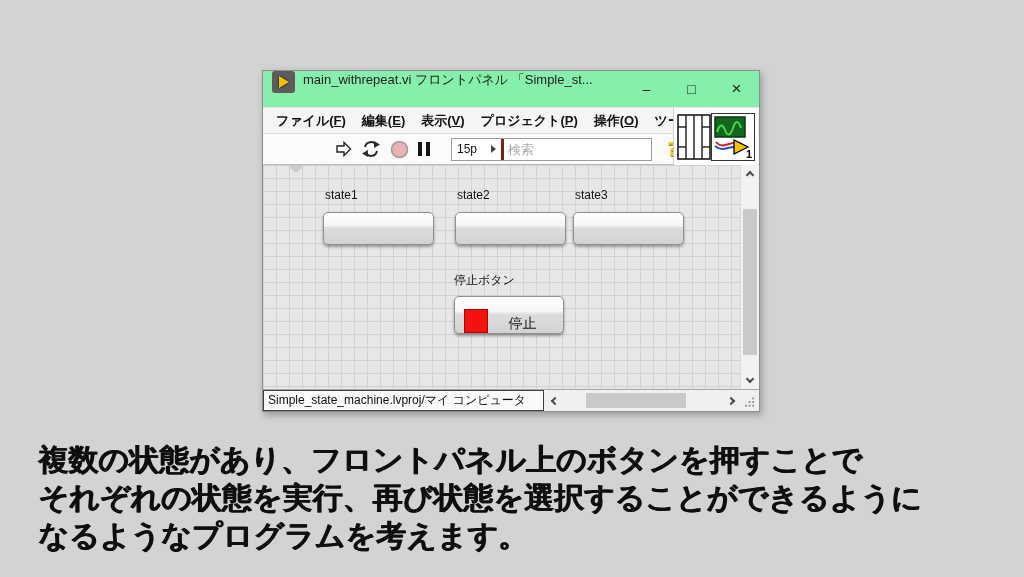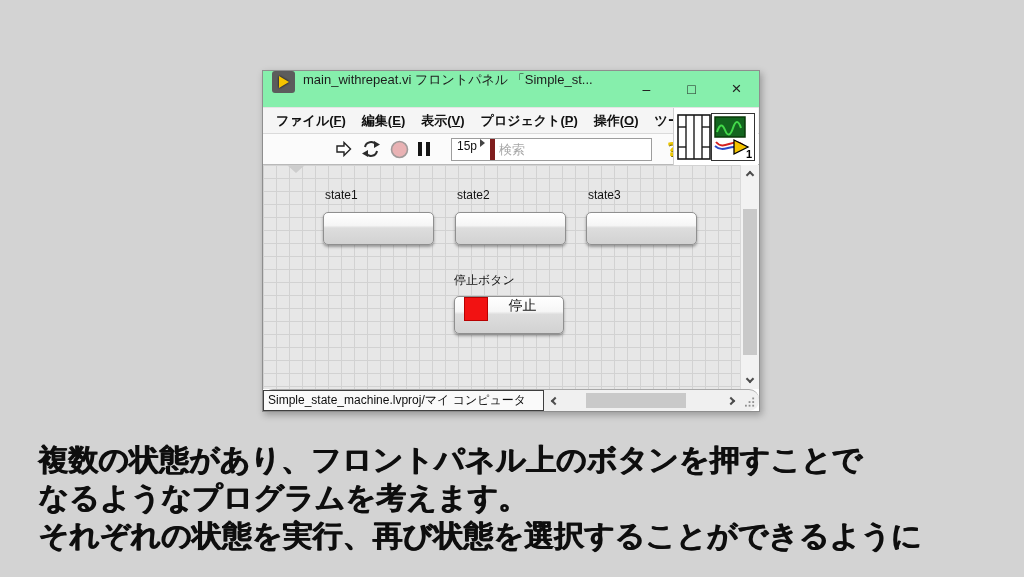--- a/index.html
+++ b/index.html
@@ -26,21 +26,21 @@
   .menu-item { font-size:13px; color:#111; padding:0 8px; white-space:nowrap; }
   .mnemonic { text-decoration:underline; }
 
   .toolbar { height:31px; display:flex; align-items:center; background:#fbfbfb;
     border-bottom:1px solid #b9b9b9; padding-left:72px; gap:9px; flex:none; }
   .tb-icon { display:flex; align-items:center; justify-content:center; }
   .pause-bars { display:flex; gap:4px; }
   .pause-bars i { display:block; width:4px; height:14px; background:#151515; }
   .font-search { margin-left:12px; width:201px; height:23px; background:#fff; border:1px solid #9d9d9d;
     display:flex; align-items:center; }
-  .font-sel { display:flex; align-items:flex-start; gap:3px; padding:0 5px; height:100%; border-right:5px solid #7f1d1d; }
+  .font-sel { display:flex; align-items:center; gap:14px; padding:0 5px; height:100%; border-right:3px solid #7f1d1d; }
   .font-sel .lbl { font-size:12px; color:#111; }
   .font-sel .dd { width:0; height:0; border-left:5px solid #444; border-top:4px solid transparent; border-bottom:4px solid transparent; }
   .search-input { flex:1; height:100%; border:none; outline:none; font-size:13px; color:#ec4899;
     padding:0 4px; background:transparent; font-family:"Liberation Sans",sans-serif; }
   .search-input::placeholder { color:#a6a6a6; }
   .help-q { margin-left:6px; font-size:19px; font-weight:900; color:#eec800;
     text-shadow:1px 1px 0 #7d6b00; font-family:"DejaVu Sans",sans-serif; }
 
   .icon-cluster { position:absolute; top:37px; right:1px; width:85px; height:57px; background:#fff;
     border-left:1px solid #cfcfcf; display:flex; align-items:center; justify-content:space-between;
@@ -53,39 +53,39 @@
                      linear-gradient(90deg,#d2d2d2 1px, transparent 1px);
     background-size:13px 13px; overflow:hidden; }
   .origin-tri { position:absolute; left:24px; top:0; width:0; height:0;
     border-left:9px solid transparent; border-right:9px solid transparent; border-top:8px solid #cdcdcd; }
 
   .ctl-group { position:absolute; }
   .ctl-label { font-size:12px; color:#141414; margin:0 0 8px 2px; height:16px; white-space:nowrap; }
   .lv-btn { width:111px; height:33px; border:1px solid #8f8f8f; border-radius:5px;
     background:linear-gradient(180deg,#ffffff 0%,#f6f6f6 40%,#dddddd 48%,#d2d2d2 100%);
     box-shadow:0 2px 3px rgba(0,0,0,.35), inset 0 1px 0 #fff; }
-  .stop-btn { width:110px; height:38px; display:flex; align-items:flex-start; margin-top:6px; margin-left:2px; }
+  .stop-btn { width:110px; height:38px; display:flex; align-items:flex-end; margin-top:6px; margin-left:2px; }
   .stop-square { width:24px; height:24px; background:#f21212; border:1px solid #b80000; margin-left:9px; flex:none; }
   .stop-text { flex:1; text-align:center; font-size:14px; color:#111; padding-right:6px; }
 
   .vscroll { position:absolute; top:0; right:0; bottom:0; width:19px; background:#f2f2f2;
     border-left:1px solid #d9d9d9; }
   .vs-btn { position:absolute; left:0; right:0; height:16px; display:flex; align-items:center; justify-content:center; }
   .vs-btn.up { top:2px; } .vs-btn.down { bottom:2px; }
   .vs-thumb { position:absolute; left:2px; right:2px; top:44px; height:146px; background:#c9c9c9; }
 
   .chev { display:inline-block; width:6px; height:6px; border-right:2px solid #4c4c4c; border-bottom:2px solid #4c4c4c; }
   .chev.up { transform:rotate(-135deg); }
   .chev.down { transform:rotate(45deg); }
   .chev.left { transform:rotate(135deg); }
   .chev.right { transform:rotate(-45deg); }
 
   
   .statusbar { height:22px; flex:none; background:#f0f0f0; border-top:1px solid #a8a8a8;
-    display:flex; align-items:stretch;border-radius:10px; }
+    display:flex; align-items:stretch; }
   .proj-box { width:281px; flex:none; border:1px solid #3f3f3f; background:#fafafa; font-size:12px;
     color:#0d0d0d; line-height:19px; padding:0 4px; white-space:nowrap; overflow:hidden; }
   .hscroll { flex:1; display:flex; align-items:center; gap:2px; padding:0 3px; }
   .hs-btn { width:15px; height:100%; display:flex; align-items:center; justify-content:center; }
   .hs-track { flex:1; height:100%; position:relative; }
   .hs-thumb { position:absolute; left:14%; width:64%; top:3px; bottom:3px; background:#c9c9c9; }
   .grip { width:18px; display:flex; align-items:flex-end; justify-content:flex-end; padding:3px 4px; }
 
   
   .caption { position:absolute; left:38px; top:441px; font-family:"DejaVu Sans",sans-serif;
@@ -184,21 +184,21 @@
       <div class="origin-tri"></div>
 
       <div class="ctl-group" style="left:60px; top:23px;">
         <div class="ctl-label">state1</div>
         <div class="lv-btn"></div>
       </div>
       <div class="ctl-group" style="left:192px; top:23px;">
         <div class="ctl-label">state2</div>
         <div class="lv-btn"></div>
       </div>
-      <div class="ctl-group" style="left:323px; top:23px;">
+      <div class="ctl-group" style="left:310px; top:23px;">
         <div class="ctl-label">state3</div>
         <div class="lv-btn"></div>
       </div>
 
       <div class="ctl-group" style="left:189px; top:107px;font-family:Liberation Serif, serif;">
         <div class="ctl-label">停止ボタン</div>
         <div class="lv-btn stop-btn">
           <span class="stop-square"></span>
           <span class="stop-text">停止</span>
         </div>
@@ -237,17 +237,17 @@
           <rect x="4" y="8" width="2" height="2" fill="#8f8f8f"></rect>
           <rect x="0" y="8" width="2" height="2" fill="#8f8f8f"></rect>
         </svg>
       </div>
     </div>
 
   </div>
 
   <div class="caption">
     <div>複数の状態があり、フロントパネル上のボタンを押すことで</div>
+    <div>それぞれの状態を実行、再び状態を選択することができるように</div>
     <div>なるようなプログラムを考えます。</div>
-    <div>それぞれの状態を実行、再び状態を選択することができるように</div>
   </div>
 
 </div>
 
 </body></html>

